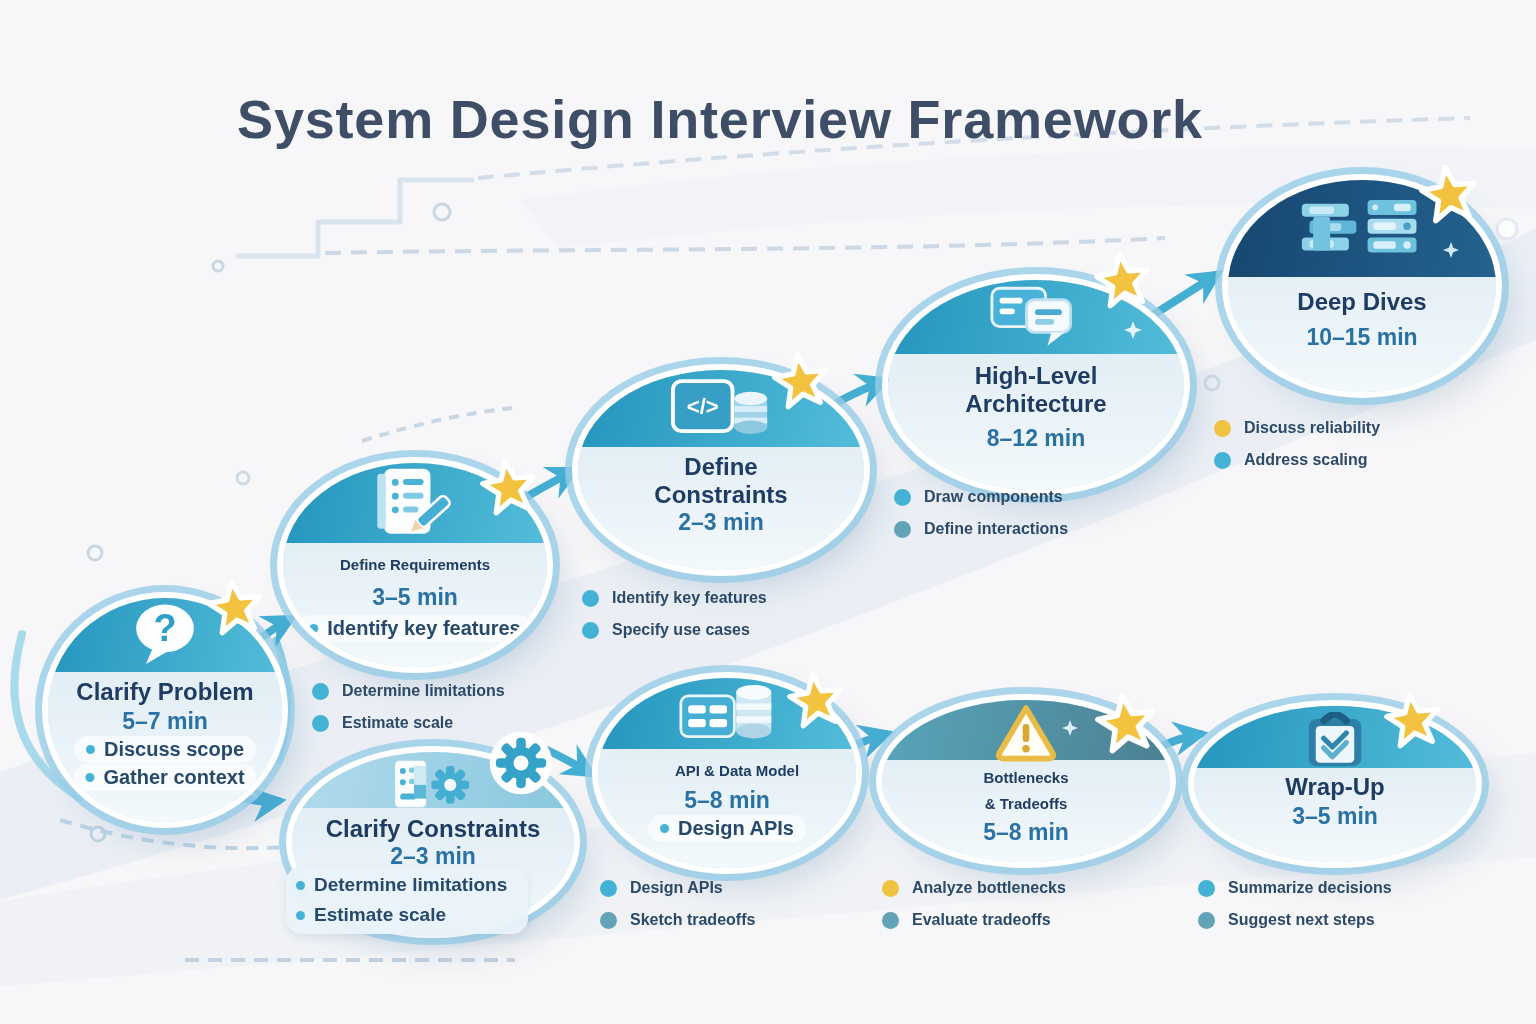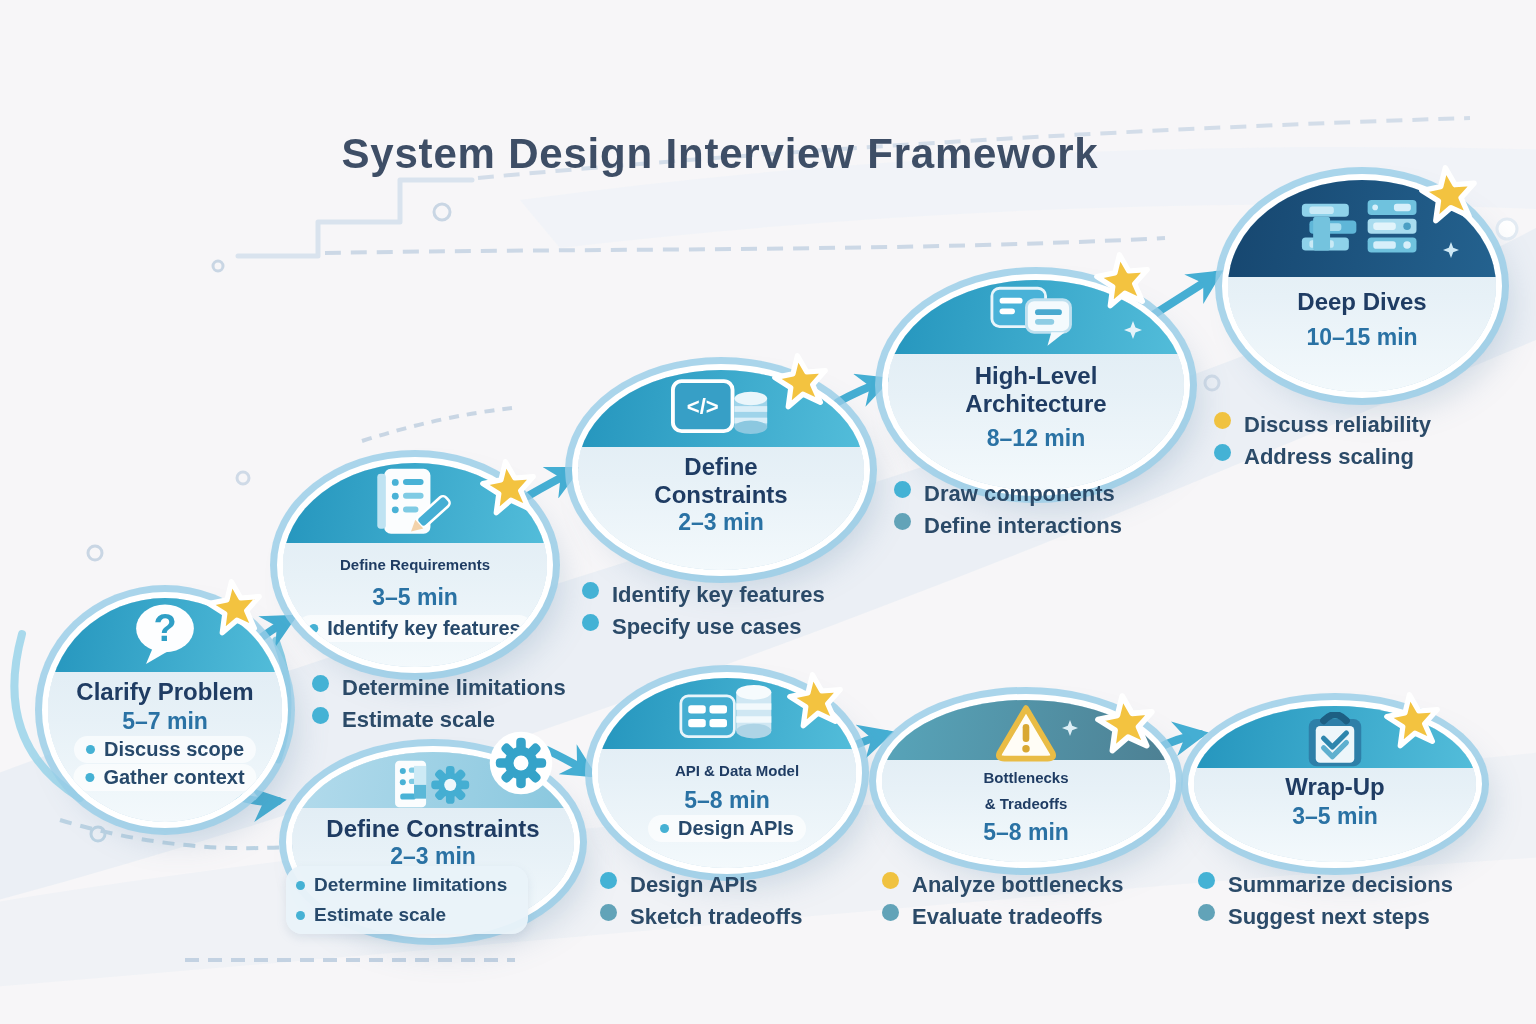--- a/index.html
+++ b/index.html
@@ -1,20 +1,20 @@
 <!DOCTYPE html>
 <html><head>
 <meta charset="utf-8">
 <style>
   html,body{margin:0;padding:0;background:#f7f6f8;}
   .stage{position:relative;width:1536px;height:1024px;overflow:hidden;background:#f7f6f8;
          font-family:"Liberation Sans",sans-serif;}
   .bg-svg{position:absolute;left:0;top:0;z-index:0;}
   .main-title{position:absolute;top:88px;left:0;width:1440px;text-align:center;
-              font-size:42px;font-weight:700;letter-spacing:.8px;color:#3e4e66;z-index:2;margin-top:42px;}
+              font-size:54px;font-weight:700;letter-spacing:.8px;color:#3e4e66;z-index:2;}
   .node{position:absolute;border-radius:50%;overflow:hidden;z-index:1;
         background:linear-gradient(180deg,#dce9f2 0%,#e7f1f7 55%,#f3f9fc 100%);
         box-shadow:0 0 0 6px #ffffff,0 0 0 13px rgba(151,205,231,.8),14px 18px 32px rgba(97,137,167,.25);}
   .band{display:flex;align-items:center;justify-content:center;width:100%;}
   .band-teal {background:linear-gradient(100deg,#2495bd,#53bdda);}
   .band-navy {background:linear-gradient(100deg,#16466f,#24628f);}
   .band-light{background:linear-gradient(100deg,#b3dbec,#89c7de);}
   .band-slate{background:linear-gradient(100deg,#58a5ba,#4d8093);}
   .n-title{position:absolute;left:0;right:0;text-align:center;font-size:24px;line-height:28px;
            font-weight:700;color:#1f3c63;}
@@ -23,21 +23,21 @@
   .n-dur{position:absolute;left:0;right:0;text-align:center;font-size:23px;font-weight:600;color:#2a72a4;}
   .pill{position:absolute;left:50%;transform:translateX(-50%);display:flex;align-items:center;gap:9px;
         background:rgba(255,255,255,.65);border-radius:14px;padding:2px 12px;
         font-size:20px;font-weight:600;color:#27496b;white-space:nowrap;}
   .pdot{width:9px;height:9px;border-radius:50%;background:#45b1d4;flex:0 0 auto;}
   .ext-pills{position:absolute;background:rgba(233,242,249,.95);border-radius:16px;padding:4px 10px;
              z-index:2;box-shadow:0 4px 10px rgba(120,150,175,.18);}
   .ext-pill-row{display:flex;align-items:center;gap:9px;height:30px;font-size:19px;font-weight:600;
                 color:#27496b;white-space:nowrap;}
   .blist{position:absolute;z-index:2;}
-  .brow{display:flex;align-items:flex-start;gap:13px;height:32px;font-size:22px;font-weight:600;
+  .brow{display:flex;align-items:center;gap:13px;height:32px;font-size:16px;font-weight:600;
         color:#2b4a68;white-space:nowrap;}
   .bdot{width:17px;height:17px;border-radius:50%;background:#44b2d5;flex:0 0 auto;}
   .bdot-yellow{background:#f0c240;}
   .bdot-slate{background:#62a3b8;}
   .badge{position:absolute;z-index:3;}
   .sparkle{position:absolute;z-index:2;}
   .icon-svg{display:block;}
 </style>
 </head>
 <body>
@@ -223,21 +223,21 @@
             </g>
           <g transform="rotate(135 66 30)">
               <rect x="61" y="8" width="10" height="44" rx="4"></rect>
             </g>
           <circle cx="66" cy="30" r="14"></circle>
         </g>
         <circle cx="66" cy="30" r="7" fill="#eff7fb"></circle>
       </svg>
     </div>
     <div class="n-title" style="top:63px;">
-      <span>Define Constraints</span>
+      <span>Clarify Constraints</span>
     </div>
     <div class="n-dur" style="top:91px;">2–3 min</div>
   </div>
 
   <div class="node" style="left:598px;top:678px;width:258px;height:190px;">
     <div class="band band-teal" style="height:71px;">
       <svg class="icon-svg" width="96" height="61" viewBox="0 0 104 66">
         <rect x="2" y="14" width="58" height="44" rx="8" fill="#45aed2" stroke="#e8f5fb" stroke-width="3"></rect>
         <rect x="10" y="24" width="19" height="9" rx="3" fill="#ffffff"></rect>
           <rect x="33" y="24" width="19" height="9" rx="3" fill="#ffffff"></rect>

